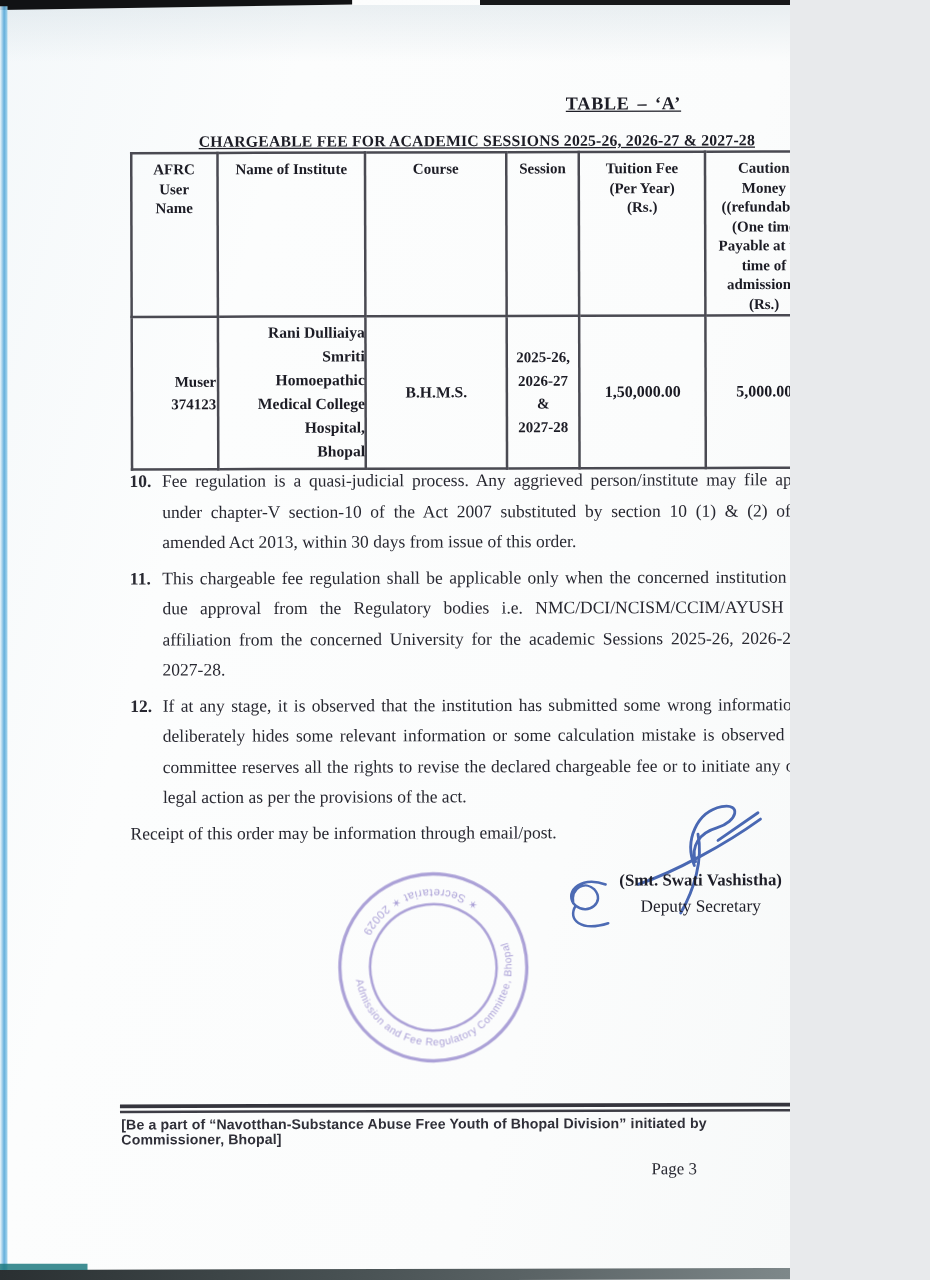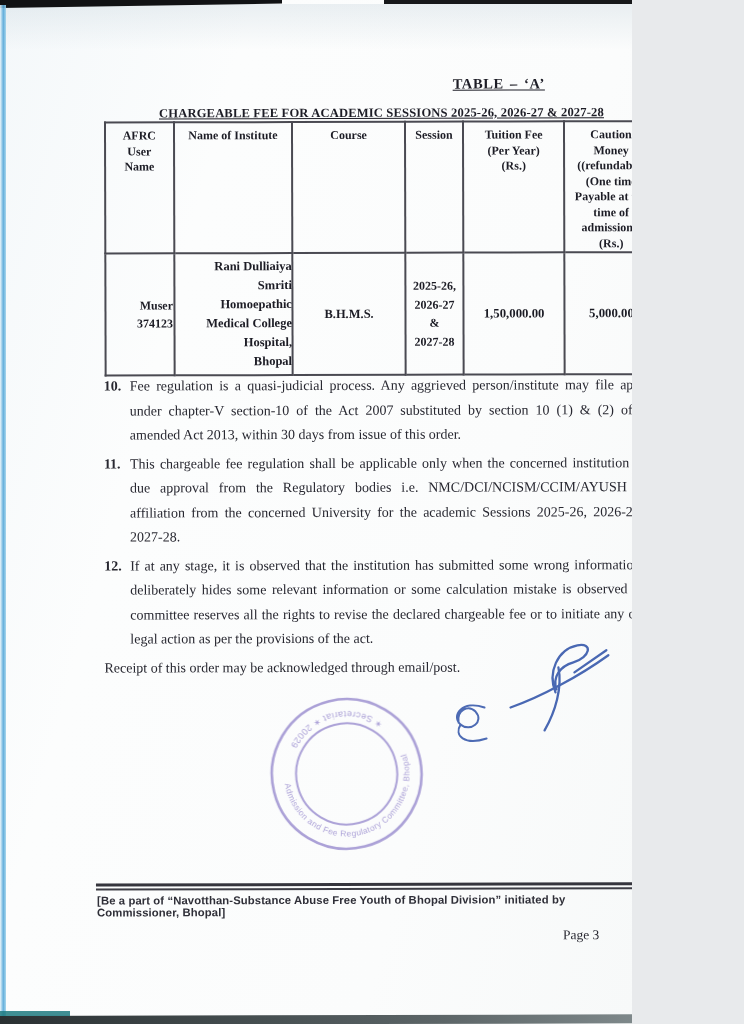--- a/index.html
+++ b/index.html
@@ -53,21 +53,21 @@
   .sig-title { font-size:13.8px; line-height:22px; }
   .sig-ink { position:absolute; left:455px; top:638px; opacity:.92; }
   .sig-initial { position:absolute; left:444px; top:698px; opacity:.9; }
 
   .stamp { position:absolute; left:250px; top:678px; width:192px; height:192px; opacity:.8; filter:blur(.3px); }
 
   .footer-rule { position:absolute; left:95px; top:883px; width:546px; height:7px;
     border-top:3px solid #35353d; border-bottom:2.5px solid #3d3d45; }
   .footer-note { position:absolute; left:96px; top:894px; width:552px;
     font-family:"Liberation Sans", sans-serif; font-size:11.3px; font-weight:bold; color:#2f2f38; letter-spacing:.1px; }
-  .page-number { position:absolute; left:520px; top:928px; width:120px; text-align:center; font-size:13.5px; color:#2a2a33; }
+  .page-number { position:absolute; left:520px; top:928px; width:120px; text-align:left; font-size:13.5px; color:#2a2a33; }
 </style>
 </head>
 <body>
 
 <div class="scan">
   <div class="top-haze"></div>
   <div class="edge-top-left"></div>
   <div class="edge-top-right"></div>
   <div class="edge-left"></div>
   <div class="edge-bottom"></div>
@@ -134,38 +134,42 @@
         <span>Fee regulation is a quasi-judicial process. Any aggrieved person/institute may file appeal under chapter-V section-10 of the Act 2007 substituted by section 10 (1) &amp; (2) of the amended Act 2013, within 30 days from issue of this order.</span>
       </div>
       <div class="clause">
         <span class="clause-num">11.</span>
         <span>This chargeable fee regulation shall be applicable only when the concerned institution gets due approval from the Regulatory bodies i.e. NMC/DCI/NCISM/CCIM/AYUSH and affiliation from the concerned University for the academic Sessions 2025-26, 2026-27 &amp; 2027-28.</span>
       </div>
       <div class="clause">
         <span class="clause-num">12.</span>
         <span>If at any stage, it is observed that the institution has submitted some wrong information or deliberately hides some relevant information or some calculation mistake is observed then committee reserves all the rights to revise the declared chargeable fee or to initiate any other legal action as per the provisions of the act.</span>
       </div>
-      <p class="closing">Receipt of this order may be acknowledged through email/post.</p>
+      <p class="closing">Receipt of this order may be information through email/post.</p>
     </div>
 
     <svg class="sig-ink" width="175" height="105" viewBox="0 0 175 105">
       <g fill="none" stroke="#3b5cad" stroke-width="2.3" stroke-linecap="round">
         <path d="M100 55 C 92 35, 102 12, 122 8 C 138 5, 135 20, 118 25 C 104 29, 97 40, 101 52"></path>
         <path d="M55 70 C 85 60, 125 38, 153 18"></path>
         <path d="M151 13 L 119 35"></path>
         <path d="M103 30 C 107 50, 100 74, 89 93"></path>
       </g>
     </svg>
     <svg class="sig-initial" width="54" height="54" viewBox="0 0 54 54">
       <g fill="none" stroke="#3b5cad" stroke-width="2" stroke-linecap="round">
         <path d="M40 10 C 18 2, 6 18, 16 27 C 26 35, 40 24, 31 14 C 24 7, 12 12, 14 25"></path>
         <path d="M16 27 C 9 38, 20 48, 42 41"></path>
       </g>
     </svg>
 
+    <div class="sig-text">
+      <div class="sig-name">(Smt. Swati Vashistha)</div>
+      <div class="sig-title">Deputy Secretary</div>
+    </div>
 
     <svg class="stamp" viewBox="0 0 190 190">
       <g transform="rotate(-14 95 95)">
         <circle cx="95" cy="95" r="74" fill="none" stroke="#988bce" stroke-width="2.6"></circle>
         <circle cx="95" cy="95" r="50" fill="none" stroke="#988bce" stroke-width="2"></circle>
         <defs>
           <path id="arcBottom" d="M36.7 73.8 A62 62 0 1 0 153.3 73.8"></path>
           <path id="arcTop" d="M148.7 64 A62 62 0 0 0 41.3 64"></path>
         </defs>
         <text font-family="Liberation Sans, sans-serif" font-size="8.3" letter-spacing="0.4" fill="#988bce">

